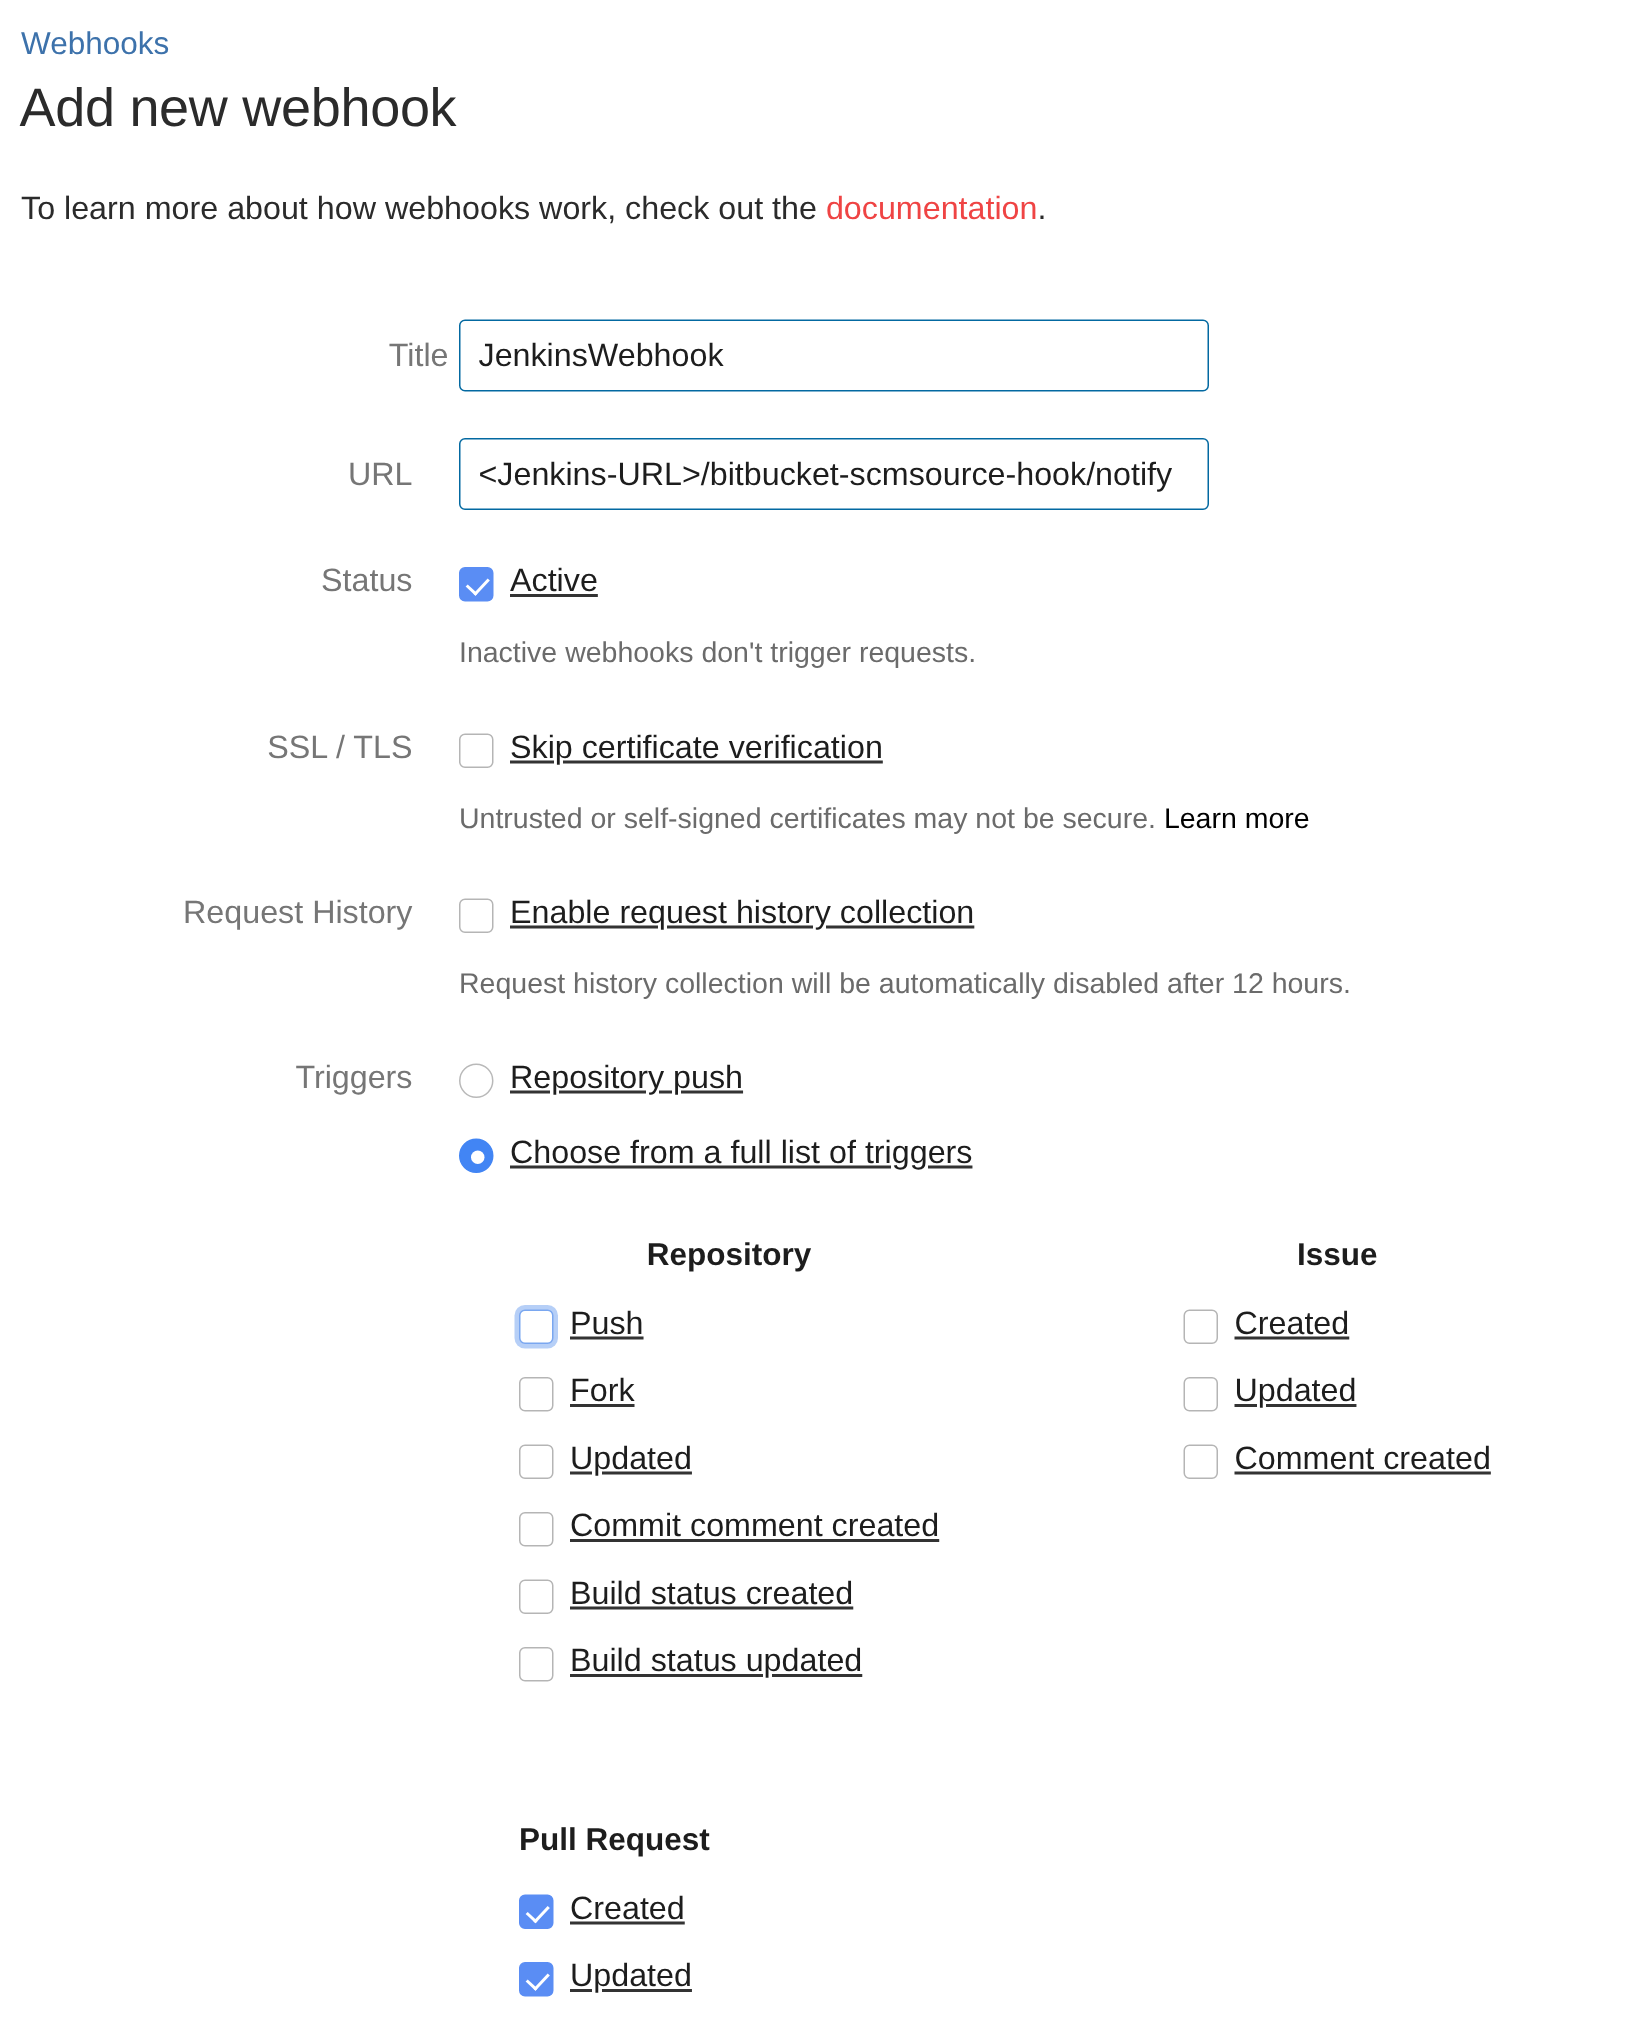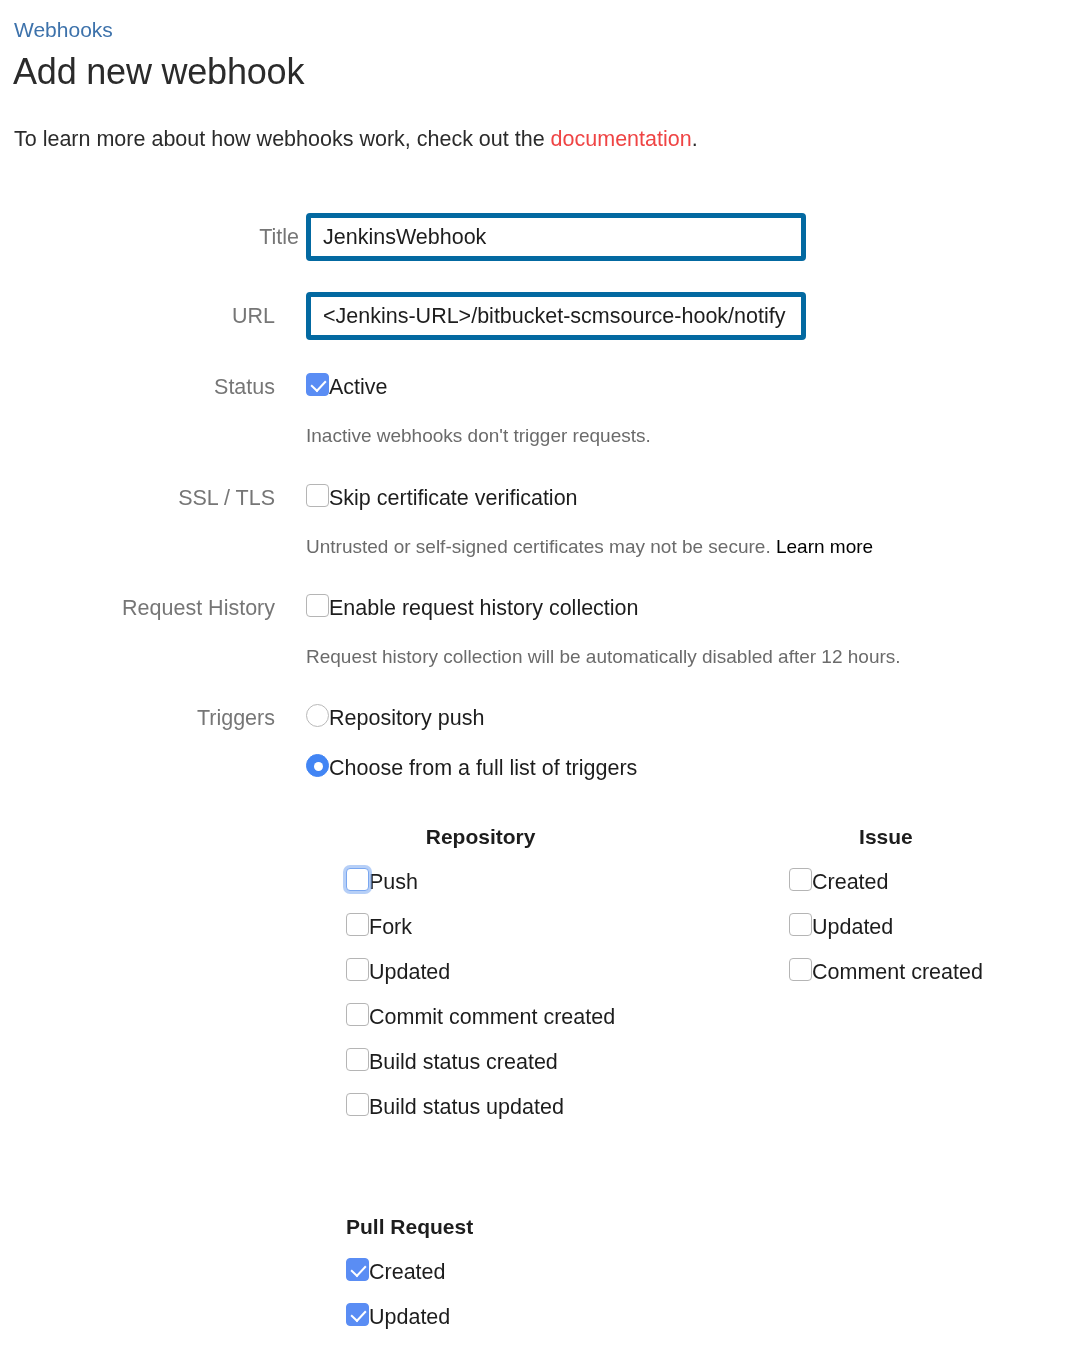--- a/index.html
+++ b/index.html
@@ -91,34 +91,36 @@
 
   .text-input {
     width: 500px;
     height: 48px;
     padding: 0 12px;
     font-family: "Liberation Sans", sans-serif;
     font-size: 21.5px;
     line-height: 46px;
     color: #1d1d1d;
     background: #ffffff;
-    border: 5px solid #0369a1;
+    border: 1px solid #0369a1;
     border-radius: 4px;
     outline: none;
     overflow: hidden;
     white-space: nowrap;
     text-overflow: clip;
   }
 
   
   .opt-line {
     display: flex;
-    align-items: flex-start;
+    align-items: flex-end;
+    gap: 11px;
     cursor: pointer;
     user-select: none;
+    text-decoration: underline;
   }
   .opt-label {
     font-size: 21.5px;
     line-height: 28px;
     color: #1d1d1d;
     white-space: nowrap;
   }
 
   .cb {
     position: relative;

